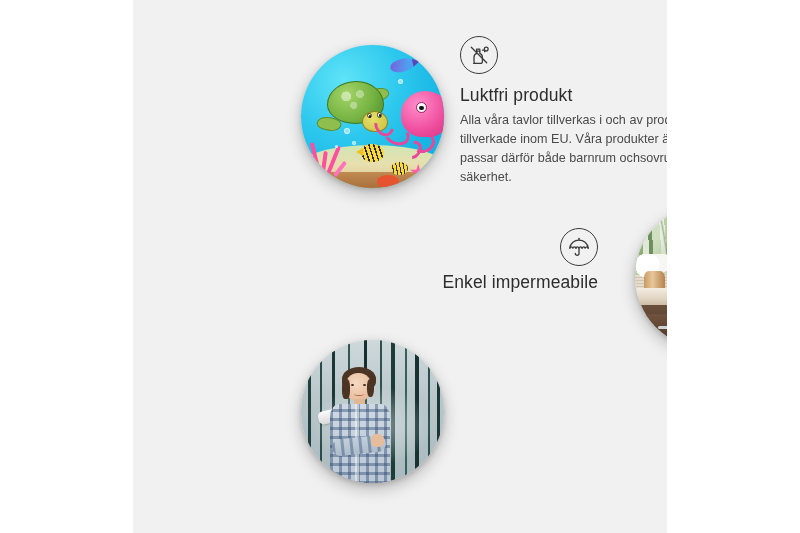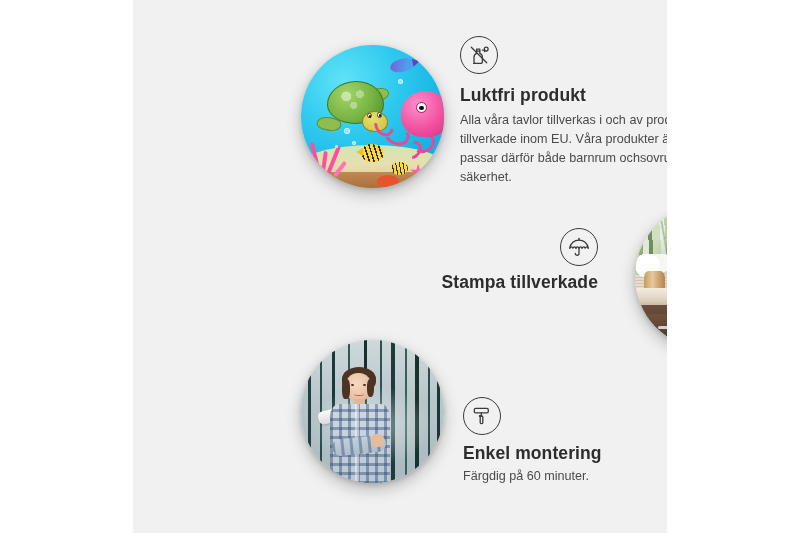--- a/index.html
+++ b/index.html
@@ -337,21 +337,21 @@
   .icon-circle {
     width: 38px; height: 38px;
     border: 1.6px solid #3b3b3b;
     border-radius: 50%;
     display: flex; align-items: center; justify-content: center;
   }
   .icon-circle svg { display: block; }
 
   .f-title {
     font-size: 17.5px;
-    font-weight: bold;
+    font-weight: normal;
     color: #2d2d2d;
     letter-spacing: .1px;
   }
   .f-body {
     font-size: 12.6px;
     line-height: 1.52;
     color: #4a4a4a;
   }
 
   
@@ -478,30 +478,18 @@
           <svg width="24" height="24" viewBox="0 0 24 24" fill="none" stroke="#3b3b3b" stroke-width="1.3" stroke-linecap="round" stroke-linejoin="round">
             <path d="M2.8 13.1A9.2 9.2 0 0 1 12 5.1a9.2 9.2 0 0 1 9.2 8"></path>
             <path d="M2.8 13.1c1.1-1.6 2.2-1.6 3.1 0 .9-1.6 2-1.6 3.05 0"></path>
             <path d="M8.95 13.1c1.05-1.6 2.1-1.6 3.05 0 .95-1.6 2-1.6 3.05 0"></path>
             <path d="M15.05 13.1c.95-1.6 2.05-1.6 3.1 0 .9-1.6 2-1.6 3.05 0"></path>
             <path d="M12 13.1v5.3a1.85 1.85 0 0 1-3.7 0"></path>
             <path d="M12 5.1V3.3"></path>
           </svg>
         </div>
       </div>
-      <div class="f-title">Stampa tillverkade</div>
+      <div class="f-title">Enkel impermeabile</div>
     </div>
 
-    <div class="feature" id="feature-mounting">
-      <div class="icon-circle">
-        <svg width="24" height="24" viewBox="0 0 24 24" fill="none" stroke="#3b3b3b" stroke-width="1.3" stroke-linecap="round" stroke-linejoin="round">
-          <rect x="4.3" y="4.4" width="14" height="4.5" rx="1.4"></rect>
-          <path d="M11.3 8.9v1.9a1.2 1.2 0 0 1-1.2 1.2H9.5"></path>
-          <path d="M9.5 12h1.9"></path>
-          <rect x="10.2" y="12" width="2.6" height="7.6" rx="1"></rect>
-        </svg>
-      </div>
-      <div class="f-title">Enkel montering</div>
-      <div class="f-body">Färgdig på 60 minuter.</div>
-    </div>
 
   </div>
 </div>
 
 </body></html>

